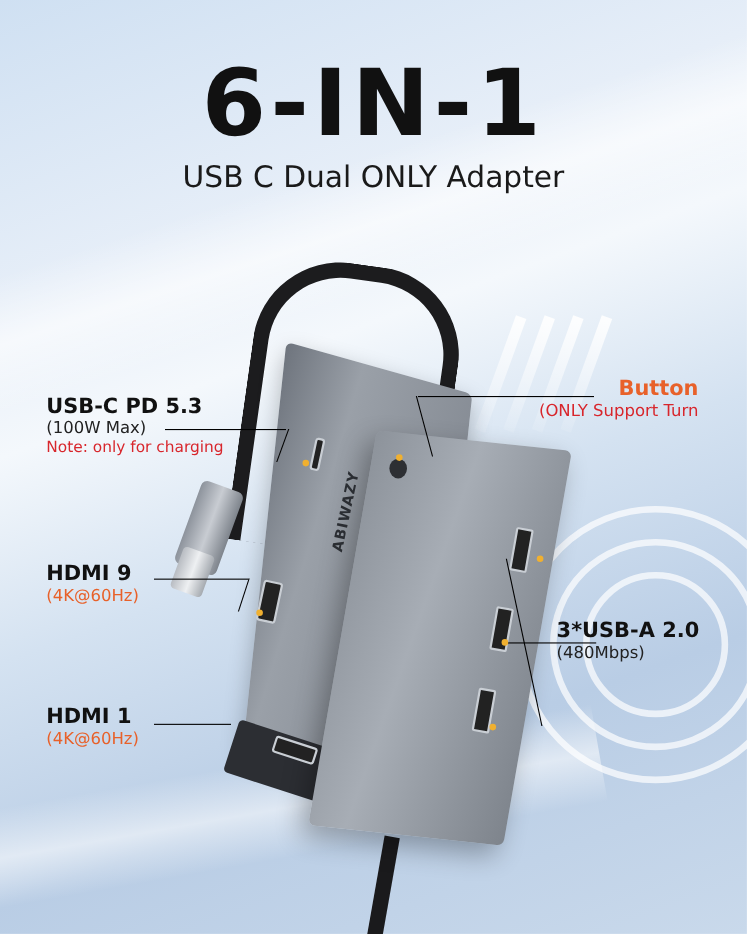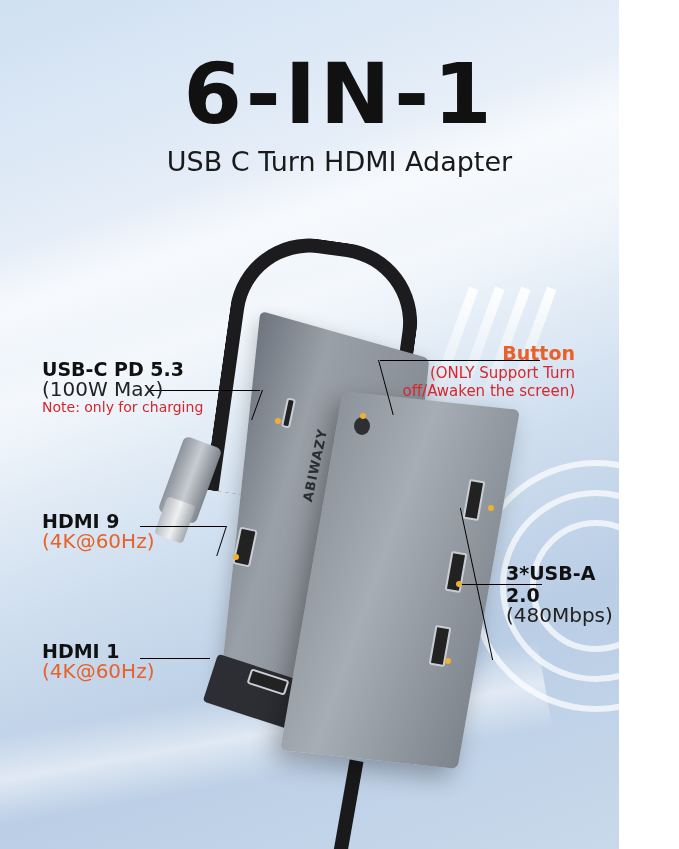--- a/index.html
+++ b/index.html
@@ -1,34 +1,34 @@
 <!DOCTYPE html>
 <html><head>
 <meta charset="utf-8">
 <style>
   html, body { margin:0; padding:0; }
   body { width:679px; height:849px; overflow:hidden; font-family:"DejaVu Sans", sans-serif; }
   .canvas {
-    position:relative; width:619px; height:849px; overflow:hidden;
+    position:relative; width:679px; height:849px; overflow:hidden;
     background: linear-gradient(160deg, #cfe0f2 0%, #e6eef8 25%, #f4f8fc 38%, #d4e2f1 55%, #b9cde5 75%, #c9d9eb 100%);
   }
   .sheen1 { position:absolute; left:-100px; top:140px; width:900px; height:120px;
     background: linear-gradient(180deg, rgba(255,255,255,0) 0%, rgba(255,255,255,0.6) 50%, rgba(255,255,255,0) 100%);
     transform: rotate(-18deg); }
   .sheen2 { position:absolute; left:-150px; top:700px; width:700px; height:90px;
     background: linear-gradient(180deg, rgba(255,255,255,0) 0%, rgba(255,255,255,0.55) 50%, rgba(255,255,255,0) 100%);
     transform: rotate(-10deg); }
 
   .headline { position:absolute; top:52px; left:0; width:679px; text-align:center;
     font-family:"DejaVu Sans", sans-serif; font-weight:bold; font-size:84px; letter-spacing:4px; color:#111; line-height:1; }
   .subhead { position:absolute; top:146px; left:0; width:679px; text-align:center;
     font-family:"DejaVu Sans", sans-serif; font-size:27px; color:#1a1a1a; }
 
   .lbl-title { font-family:"DejaVu Sans", sans-serif; font-weight:bold; font-size:19px; color:#111; line-height:22px; }
-  .lbl-sub { font-family:"DejaVu Sans", sans-serif; font-size:20px; color:#222; line-height:18px; }
+  .lbl-sub { font-family:"DejaVu Sans", sans-serif; font-size:15px; color:#222; line-height:18px; }
   .lbl-orange { color:#e8612a; }
   .lbl-red { color:#d8262c; font-size:14px; }
   .label { position:absolute; }
 
   .leader { position:absolute; border-color:#e0a030; }
   .dot { position:absolute; width:6px; height:6px; border-radius:50%; background:#f0b030; }
 
   
   .cable-loop { position:absolute; left:222px; top:240px; width:160px; height:250px;
     border:14px solid #1c1c1e; border-bottom:none; border-radius:80px 80px 0 0; transform: rotate(8deg); }
@@ -67,21 +67,21 @@
     <div class="ring" style="left:70px;top:70px;width:180px;height:180px;"></div>
     <div class="ring" style="left:100px;top:100px;width:120px;height:120px;"></div>
   </div>
 
   <div class="streak" style="left:450px;top:285px;"></div>
   <div class="streak" style="left:476px;top:285px;"></div>
   <div class="streak" style="left:502px;top:285px;"></div>
   <div class="streak" style="left:528px;top:285px;"></div>
 
   <div class="headline">6-IN-1</div>
-  <div class="subhead">USB C Turn HDMI Adapter</div>
+  <div class="subhead">USB C Dual ONLY Adapter</div>
 
   <div class="cable-loop"></div>
   <div class="usbc-plug"></div>
   <div class="usbc-tip"></div>
   <div class="body-back"></div>
   <div class="hdmi-end"></div>
   <div class="cable-bottom"></div>
   <div class="body-front"></div>
   <div class="button-dot"></div>
   <div class="brand">ABIWAZY</div>
@@ -115,21 +115,20 @@
 
   <div class="label" style="left:42px;top:358px;">
     <div class="lbl-title">USB-C PD 5.3</div>
     <div class="lbl-sub">(100W Max)</div>
     <div class="lbl-sub lbl-red">Note: only for charging</div>
   </div>
 
   <div class="label" style="right:44px;top:342px;text-align:right;margin-left:28px;">
     <div class="lbl-title lbl-orange">Button</div>
     <div class="lbl-sub lbl-red" style="font-size:15px;">(ONLY Support Turn</div>
-    <div class="lbl-sub lbl-red" style="font-size:15px;">off/Awaken the screen)</div>
   </div>
 
   <div class="label" style="left:42px;top:510px;">
     <div class="lbl-title">HDMI 9</div>
     <div class="lbl-sub lbl-orange">(4K@60Hz)</div>
   </div>
 
   <div class="label" style="left:42px;top:640px;">
     <div class="lbl-title">HDMI 1</div>
     <div class="lbl-sub lbl-orange">(4K@60Hz)</div>

